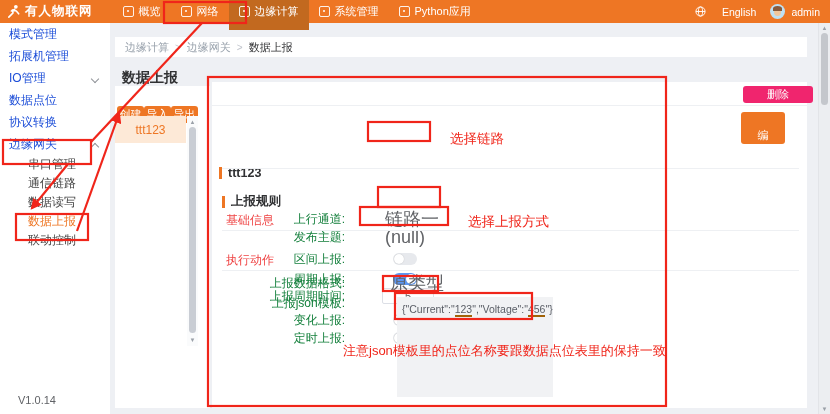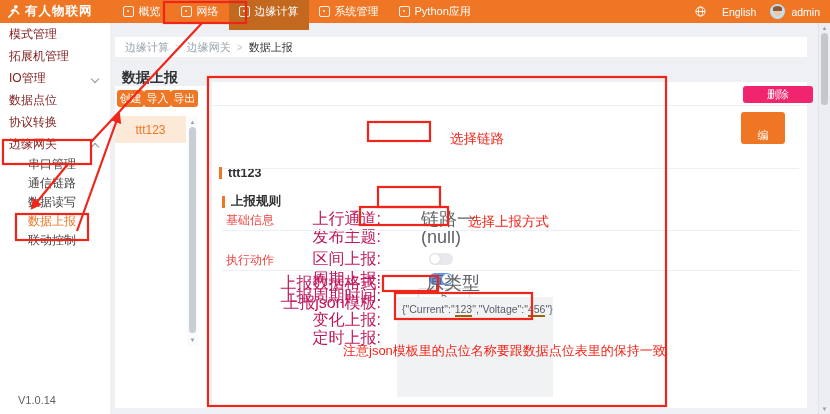--- a/index.html
+++ b/index.html
@@ -17,53 +17,53 @@
   .nav-item.active{background:#c2691f;}
   .nav-ico{width:9px;height:9px;border:1px solid rgba(255,255,255,.9);border-radius:2px;position:relative;flex:0 0 auto;}
   .nav-dot{position:absolute;left:3px;top:3px;width:2px;height:2px;background:#fff;border-radius:50%;}
   .header-right{margin-left:auto;display:flex;align-items:center;gap:6px;padding-right:10px;color:#fff;font-size:10.5px;}
   .lang{display:flex;align-items:center;gap:16px;cursor:pointer;}
   .avatar{width:15px;height:15px;border-radius:50%;background:#bfe0f2;position:relative;overflow:hidden;margin-left:8px;}
   .avatar::before{content:"";position:absolute;left:3px;top:2px;width:9px;height:5px;border-radius:50% 50% 0 0;background:#8a5a3b;z-index:1;}
   .avatar::after{content:"";position:absolute;left:4px;top:4px;width:7px;height:8px;border-radius:50%;background:#f2c79c;}
   
   .sidebar{position:absolute;left:0;top:23px;width:110px;height:391px;background:#fff;z-index:5;}
-  .side-item{height:22px;line-height:22px;padding-left:9px;font-size:12px;color:#7f1d1d;position:relative;cursor:pointer;}
+  .side-item{height:22px;line-height:22px;padding-left:9px;font-size:12px;color:#1d4ed8;position:relative;cursor:pointer;}
   .side-sub{height:19px;line-height:19px;padding-left:28px;font-size:12px;color:#444;cursor:pointer;}
   .side-sub.on{color:#ee7624;}
   .chev{position:absolute;right:12px;top:9px;width:5px;height:5px;border-right:1px solid #909399;border-bottom:1px solid #909399;}
   .chev.down{transform:rotate(45deg);}
   .chev.up{transform:rotate(-135deg);top:11px;}
   .version{position:absolute;left:18px;bottom:8px;font-size:11px;color:#606266;}
   
   .crumbbar{position:absolute;left:115px;top:37px;width:692px;height:20px;background:#fff;display:flex;align-items:center;padding-left:10px;box-sizing:border-box;font-size:11px;}
   .crumb{color:#9aa3ad;}
   .crumb.last{color:#303133;}
   .crumb-sep{color:#c0c4cc;margin:0 6px;font-size:10px;}
   .page-title{position:absolute;left:122px;top:69px;font-size:14px;font-weight:bold;color:#303133;}
   
   .list-panel{position:absolute;left:115px;top:86px;width:95px;height:322px;background:#fff;}
-  .btn-row{display:flex;padding:4px 0 0 2px;align-items:flex-end;}
+  .btn-row{display:flex;padding:20px 0 0 2px;align-items:flex-end;}
   .obtn{background:#ee7624;color:#fff;border:none;border-radius:3px;font-size:11px;width:27px;height:17px;line-height:17px;text-align:center;cursor:pointer;padding:0;font-family:inherit;}
   .list-item{position:absolute;left:0;top:30px;width:71px;height:27px;background:#fde9d7;color:#ee7624;font-size:12px;display:flex;align-items:center;justify-content:center;cursor:pointer;}
   .list-scroll{position:absolute;left:72px;top:30px;width:11px;height:230px;background:#fafbfc;}
   .list-scroll .arr{position:absolute;left:0;width:11px;text-align:center;font-size:6px;color:#9aa0a8;line-height:8px;}
   .list-scroll .thumb{position:absolute;left:2px;top:11px;width:7px;height:206px;background:#c9cdd4;border-radius:4px;}
   
   .card{position:absolute;left:212px;top:82px;width:595px;height:326px;background:#fff;}
   .bar-title{position:absolute;display:flex;align-items:center;gap:6px;font-weight:bold;color:#303133;}
   .obar{width:3px;height:12px;background:#ee7624;}
   .card-title{left:7px;top:84px;font-size:12.5px;}
   .sec-title{left:10px;top:111px;font-size:12.5px;}
   .hline{position:absolute;border-top:1px solid #eef0f3;}
   .del-btn{position:absolute;left:531px;top:4px;width:70px;height:17px;background:#f0256e;color:#fff;border:none;border-radius:3px;font-size:11px;cursor:pointer;padding:0;font-family:inherit;}
   .edit-btn{position:absolute;left:529px;top:30px;width:44px;height:17px;background:#ee7624;color:#fff;border:none;border-radius:3px;font-size:11px;cursor:pointer;padding:16px;font-family:inherit;}
   .grp{position:absolute;left:14px;font-size:12px;color:#ef4444;}
   .frow{position:absolute;left:0;height:16px;display:flex;align-items:center;}
-  .flabel{width:133px;text-align:right;font-size:16px;color:#be185d;flex:0 0 auto;margin-left:36px;}
+  .flabel{width:133px;text-align:right;font-size:12px;color:#15803d;flex:0 0 auto;}
   .fval{margin-left:40px;font-size:18px;color:#606266;}
   .toggle{margin-left:48px;width:24px;height:12px;border-radius:6px;background:#e7e9ed;position:relative;cursor:pointer;flex:0 0 auto;}
   .toggle::after{content:"";position:absolute;top:1px;left:1px;width:10px;height:10px;border-radius:50%;background:#fff;box-shadow:0 0 1px rgba(0,0,0,.25);}
   .toggle.on{background:#5d97f3;}
   .toggle.on::after{left:13px;}
   .cycle-input{margin-left:37px;width:50px;height:14px;border:1px solid #dcdfe6;border-radius:2px;font-size:11px;color:#606266;text-align:center;padding:0;font-family:inherit;}
   .jsonarea{position:absolute;left:185px;top:215px;width:156px;height:100px;background:#f1f2f4;box-sizing:border-box;padding:6px 5px;font-size:10.5px;color:#5a5e66;cursor:text;}
   .squiggle{border-bottom:2px solid #a16207;}
   
   .page-scroll{position:absolute;left:818px;top:23px;width:12px;height:391px;background:#eceef1;border-left:1px solid #e2e4e8;box-sizing:border-box;}

